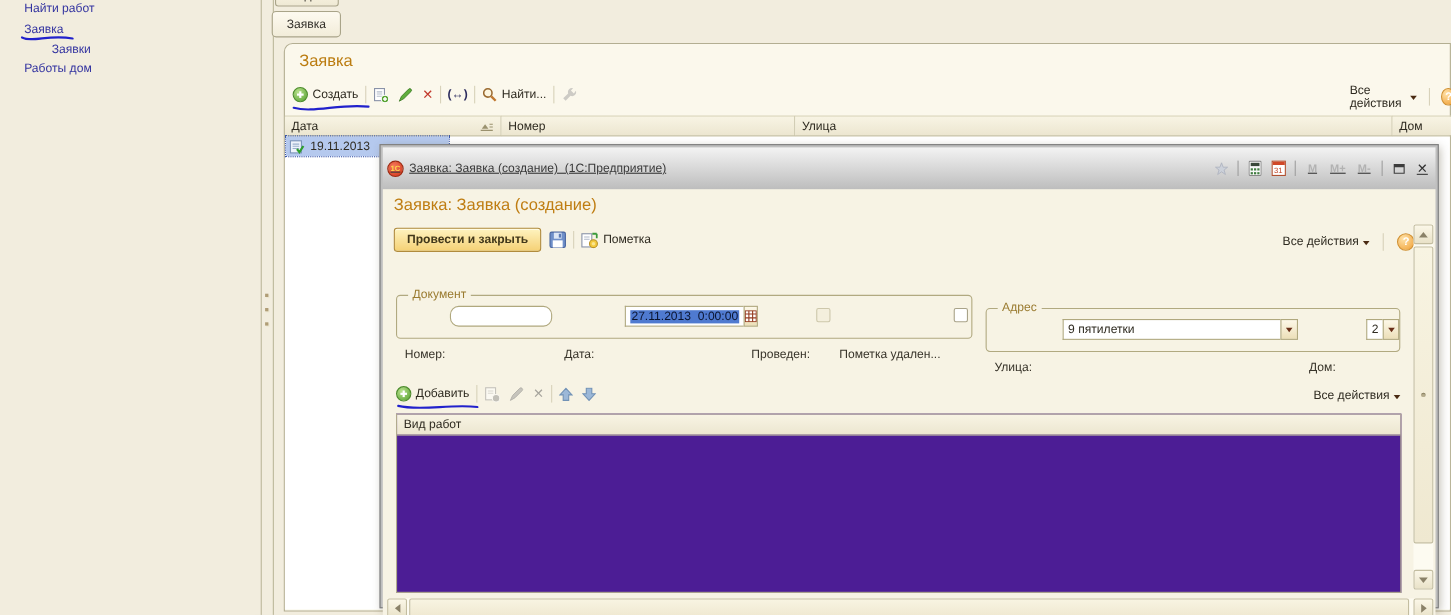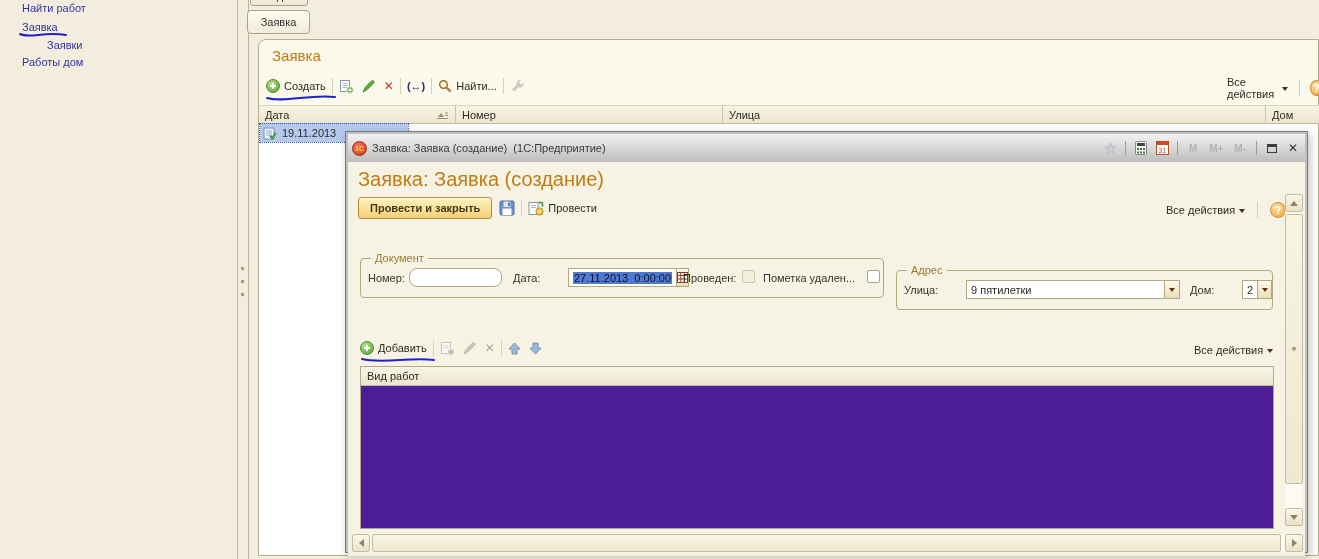--- a/index.html
+++ b/index.html
@@ -48,40 +48,40 @@
 .caret{width:0;height:0;border-left:3.5px solid transparent;border-right:3.5px solid transparent;border-top:4px solid #4a2a12;margin-top:2px;}
 .help-circle{width:16px;height:16px;border-radius:50%;border:1px solid #cf8f30;color:#fff;font-weight:bold;
   font-size:10px;display:flex;align-items:center;justify-content:center;
   background:radial-gradient(circle at 35% 30%,#ffe2a8,#f09f34);}
 .cb{width:13px;height:13px;border:1px solid #a9a389;border-radius:2px;background:#fff;}
 .cb.off{background:#f4efdd;border-color:#cdc7ab;}
 
 
 .dialog{position:absolute;left:345px;top:131px;width:963px;height:422px;background:#bfbfbf;
   border:1px solid #7c7c7c;padding:2px;box-shadow:2px 3px 8px rgba(80,70,40,.35);}
-.dlg-titlebar{height:28px;display:flex;align-items:center;gap:5px;padding:0 4px;
-  background:linear-gradient(#f3f3f3,#bdbdbd);color:#3a3a3a;}
+.dlg-titlebar{height:38px;display:flex;align-items:center;gap:5px;padding:0 4px;
+  background:linear-gradient(#f3f3f3,#bdbdbd);color:#3a3a3a;text-decoration:underline;}
 .app-icon{width:15px;height:15px;border-radius:50%;background:radial-gradient(circle at 38% 32%,#f5785a,#cf3318);
   border:1px solid #9c2a12;color:#ffd84a;font-size:7px;font-weight:bold;display:flex;align-items:center;justify-content:center;}
 .tb-btn{height:16px;min-width:16px;display:flex;align-items:center;justify-content:center;cursor:pointer;}
 .mem-btn{color:#b2b2b2;font-weight:bold;font-size:10px;padding:0 3px;}
 .win-sep{width:1px;height:14px;background:#9e9e9e;margin:0 2px;}
 .max-glyph{width:10px;height:9px;border:1px solid #3c3c3c;border-top-width:3px;}
 .close-glyph::before{content:"✕";font-size:12px;font-weight:bold;color:#333;}
 .cal-icon{width:13px;height:14px;border:1px solid #b05030;background:#fff;font-size:7px;color:#c04020;
   text-align:center;line-height:13px;position:relative;}
 .cal-icon::before{content:"";position:absolute;left:0;right:0;top:0;height:3px;background:#d04828;}
 .dlg-body{position:relative;height:394px;background:#f7f3e4;overflow:hidden;}
-.dlg-heading{position:absolute;left:10px;top:6px;font-size:20px;color:#bf7d12;}
+.dlg-heading{position:absolute;left:10px;top:6px;font-size:15px;color:#bf7d12;}
 .btn-primary{height:22px;padding:0 11px;border:1px solid #b08b3e;border-radius:3px;cursor:pointer;
   background:linear-gradient(#fef3c0,#f5d176);font-weight:bold;font-size:11px;color:#42381a;
   box-shadow:inset 0 1px 0 #fffbe2;display:flex;align-items:center;}
 .fset{position:absolute;border:1px solid #b1a980;border-radius:4px;}
 .fset-legend{position:absolute;top:-7px;left:10px;background:#f7f3e4;padding:0 4px;color:#9a7b30;}
-.f-label{position:absolute;color:#38342a;white-space:nowrap;}
+.f-label{position:absolute;color:#38342a;white-space:nowrap;margin-top:34px;}
 .input{background:#fff;border:1px solid #b0a87e;height:19px;}
 .inp-round{border-radius:8px;}
 .combo{position:absolute;display:flex;height:19px;padding-left:20px;}
 .combo-field{background:#fff;border:1px solid #b0a87e;border-right:none;height:19px;display:flex;align-items:center;padding:0 4px;flex:1;}
 .combo-btn{width:16px;height:19px;border:1px solid #b0a87e;background:linear-gradient(#fdf8e8,#ecdfb8);
   display:flex;align-items:center;justify-content:center;cursor:pointer;}
 .dd-arrow{width:0;height:0;border-left:3.5px solid transparent;border-right:3.5px solid transparent;border-top:4px solid #6a2f18;}
 .sel-text{background:#4f7ad0;color:#0a1430;padding:0 1px;}
 .items-table{position:absolute;left:12px;top:204px;width:914px;height:163px;background:#4c1d95;border:1px solid #b1ab8d;}
 .items-head{height:19px;background:linear-gradient(#f8f4e4,#ece6d0);border-bottom:1px solid #c1bb9e;
@@ -288,21 +288,21 @@
         <div class="tb-sep"></div>
         <div class="tb-item">
           <svg width="16" height="15">
             <rect x="1" y="1.5" width="9" height="12" fill="#fff" stroke="#8a93a8"></rect>
             <line x1="3" y1="4.5" x2="8" y2="4.5" stroke="#b0b8c8"></line>
               <line x1="3" y1="6.5" x2="8" y2="6.5" stroke="#b0b8c8"></line>
             <path d="M10.5 1.5 h4 M14.5 1.5 v4" stroke="#3a9a3a" stroke-width="1.6" fill="none"></path>
             <circle cx="11.5" cy="10.5" r="3.6" fill="#f3c93e" stroke="#b8922a"></circle>
             <circle cx="11.5" cy="10.5" r="1.6" fill="#f9e590"></circle>
           </svg>
-          <span>Провести</span>
+          <span>Пометка</span>
         </div>
       </div>
 
       <div class="tbar" style="left:818px;top:36px;gap:6px;">
         <div class="tb-item">
           <span>Все действия</span>
           <span class="caret"></span>
         </div>
         <div class="tb-sep"></div>
         <div class="help-circle">?</div>

